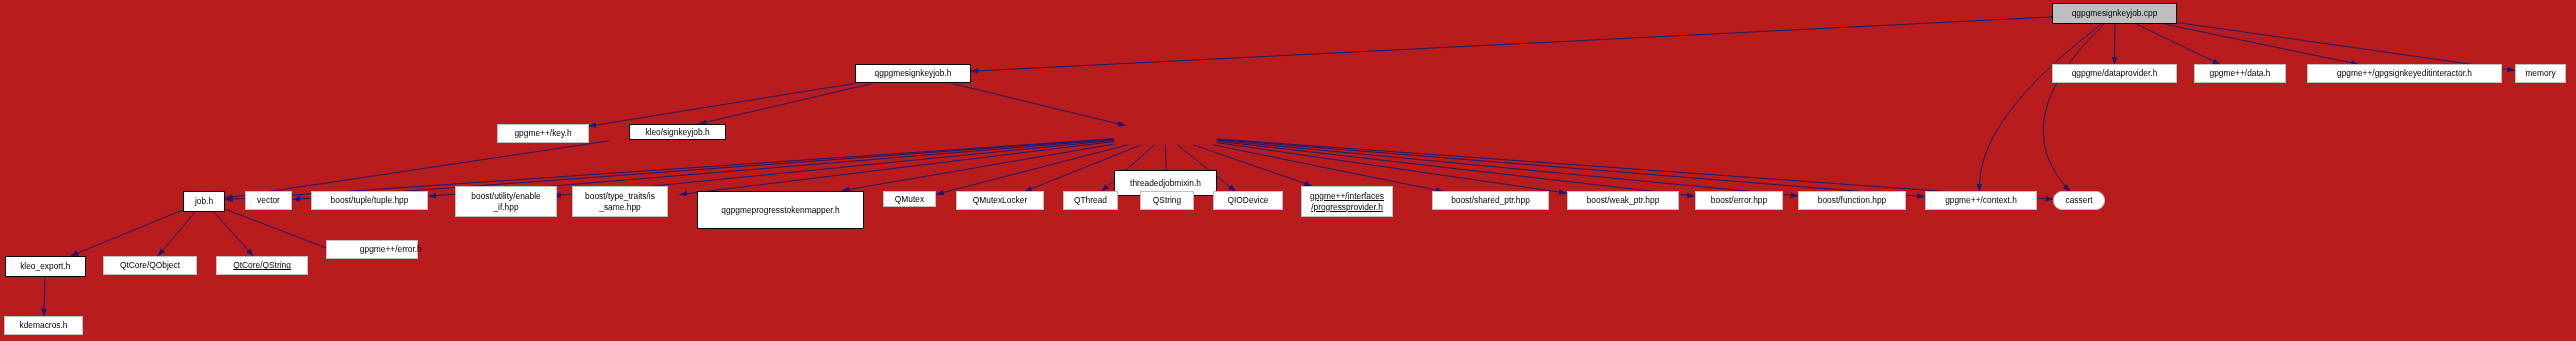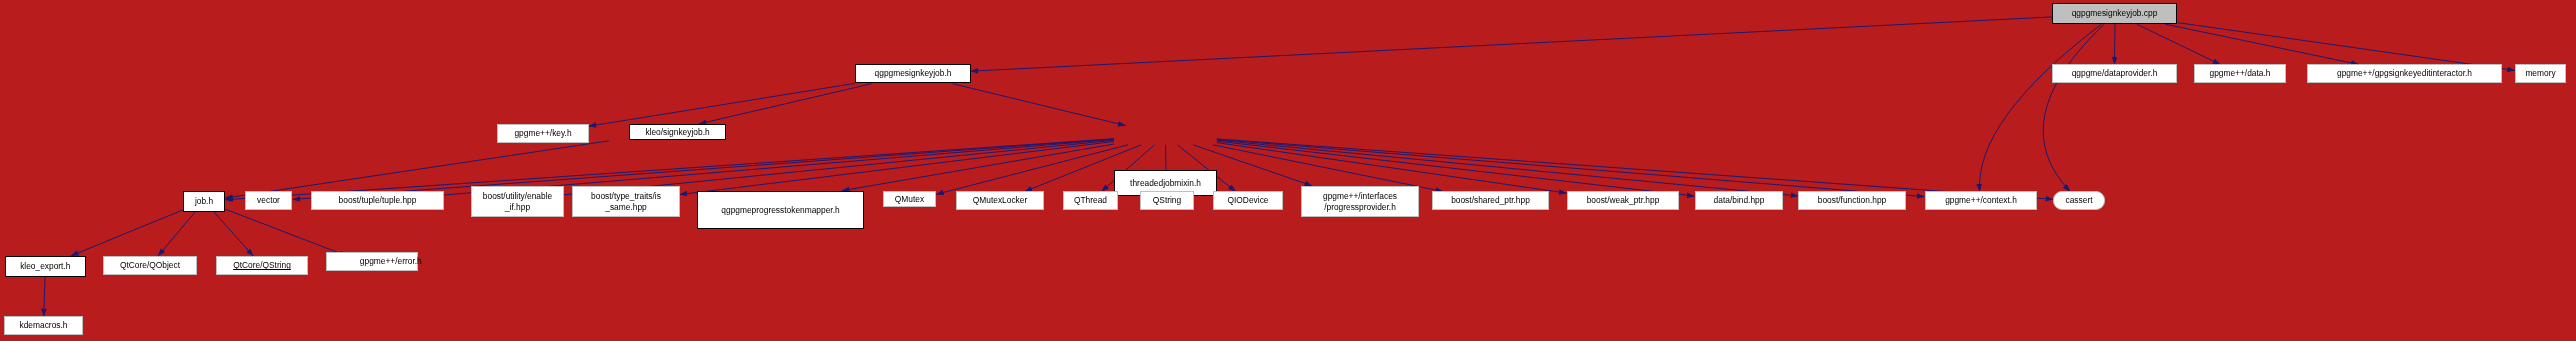--- a/index.html
+++ b/index.html
@@ -78,38 +78,38 @@
     <div class="node link" style="left: 855px; top: 64px; width: 116px; height: 19.3px;">qgpgmesignkeyjob.h</div>
     <div class="node plain" style="left: 2052px; top: 64px; width: 125px; height: 19.3px;">qgpgme/dataprovider.h</div>
     <div class="node plain" style="left: 2194px; top: 64px; width: 92px; height: 19.3px;">gpgme++/data.h</div>
     <div class="node plain" style="left: 2307px; top: 64px; width: 195px; height: 19.3px;">gpgme++/gpgsignkeyeditinteractor.h</div>
     <div class="node plain" style="left: 2515px; top: 64px; width: 51px; height: 19.3px;">memory</div>
     <div class="node plain" style="left: 497px; top: 124px; width: 92px; height: 19.3px;">gpgme++/key.h</div>
     <div class="node link" style="left: 629px; top: 124px; width: 97px; height: 16px;">kleo/signkeyjob.h</div>
     <div class="node link" style="left: 1114px; top: 130px; width: 103px; height: 26px; margin-top: 40px;">threadedjobmixin.h</div>
     <div class="node link" style="left: 183px; top: 191px; width: 42px; height: 21px;">job.h</div>
     <div class="node plain" style="left: 245px; top: 191px; width: 47px; height: 19.3px;">vector</div>
-    <div class="node plain" style="left: 311px; top: 191px; width: 133px; height: 19.3px;">boost/tuple/tuple.hpp</div>
-    <div class="node plain" style="left: 471px; top: 186px; width: 93px; height: 31px;">boost/utility/enable
+    <div class="node plain" style="left: 311px; top: 191px; width: 117px; height: 19.3px;">boost/tuple/tuple.hpp</div>
+    <div class="node plain" style="left: 455px; top: 186px; width: 102px; height: 31px;">boost/utility/enable
 _if.hpp</div>
-    <div class="node plain" style="left: 572px; top: 186px; width: 108px; height: 31px;">boost/type_traits/is
+    <div class="node plain" style="left: 572px; top: 186px; width: 96px; height: 31px;">boost/type_traits/is
 _same.hpp</div>
     <div class="node link" style="left: 697px; top: 191px; width: 167px; height: 38px;">qgpgmeprogresstokenmapper.h</div>
     <div class="node plain" style="left: 883px; top: 191px; width: 53px; height: 16px;">QMutex</div>
     <div class="node plain" style="left: 956px; top: 191px; width: 88px; height: 19.3px;">QMutexLocker</div>
     <div class="node plain" style="left: 1063px; top: 191px; width: 55px; height: 19.3px;">QThread</div>
     <div class="node plain" style="left: 1140px; top: 191px; width: 54px; height: 19.3px;">QString</div>
     <div class="node plain" style="left: 1213px; top: 191px; width: 70px; height: 19.3px;">QIODevice</div>
-    <div class="node plain" style="left: 1301px; top: 186px; width: 118px; height: 31px;">gpgme++/interfaces
+    <div class="node plain" style="left: 1301px; top: 186px; width: 92px; height: 31px; text-decoration: underline;">gpgme++/interfaces
 /progressprovider.h</div>
     <div class="node plain" style="left: 1432px; top: 191px; width: 117px; height: 19.3px;">boost/shared_ptr.hpp</div>
     <div class="node plain" style="left: 1567px; top: 191px; width: 112px; height: 19.3px;">boost/weak_ptr.hpp</div>
-    <div class="node plain" style="left: 1695px; top: 191px; width: 88px; height: 19.3px;">data/bind.hpp</div>
+    <div class="node plain" style="left: 1695px; top: 191px; width: 88px; height: 19.3px;">boost/error.hpp</div>
     <div class="node plain" style="left: 1798px; top: 191px; width: 108px; height: 19.3px;">boost/function.hpp</div>
     <div class="node plain" style="left: 1925px; top: 191px; width: 112px; height: 19.3px;">gpgme++/context.h</div>
     <div class="node plain" style="left: 2053px; top: 191px; width: 52px; height: 19.3px; border-radius: 9px;">cassert</div>
     <div class="node link" style="left: 4.8px; top: 256px; width: 81px; height: 21px;">kleo_export.h</div>
     <div class="node plain" style="left: 103px; top: 256px; width: 94px; height: 19.3px;">QtCore/QObject</div>
     <div class="node plain" style="left: 216px; top: 256px; width: 92px; height: 19.3px; text-decoration: underline;">QtCore/QString</div>
-    <div class="node plain" style="left: 326px; top: 252px; width: 92px; height: 19.3px; padding-left: 40px;">gpgme++/error.h</div>
+    <div class="node plain" style="left: 326px; top: 240px; width: 92px; height: 19.3px; padding-left: 40px;">gpgme++/error.h</div>
     <div class="node plain" style="left: 4px; top: 316px; width: 79px; height: 19.3px;">kdemacros.h</div>
   </div>
 
 
 </body></html>

